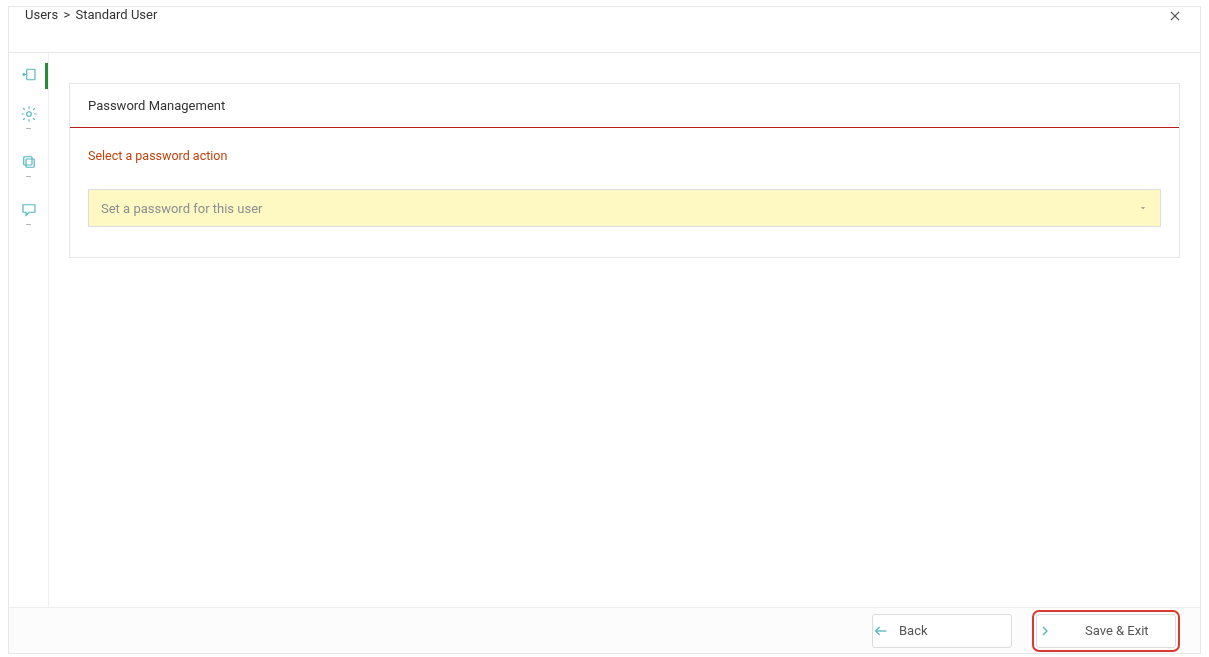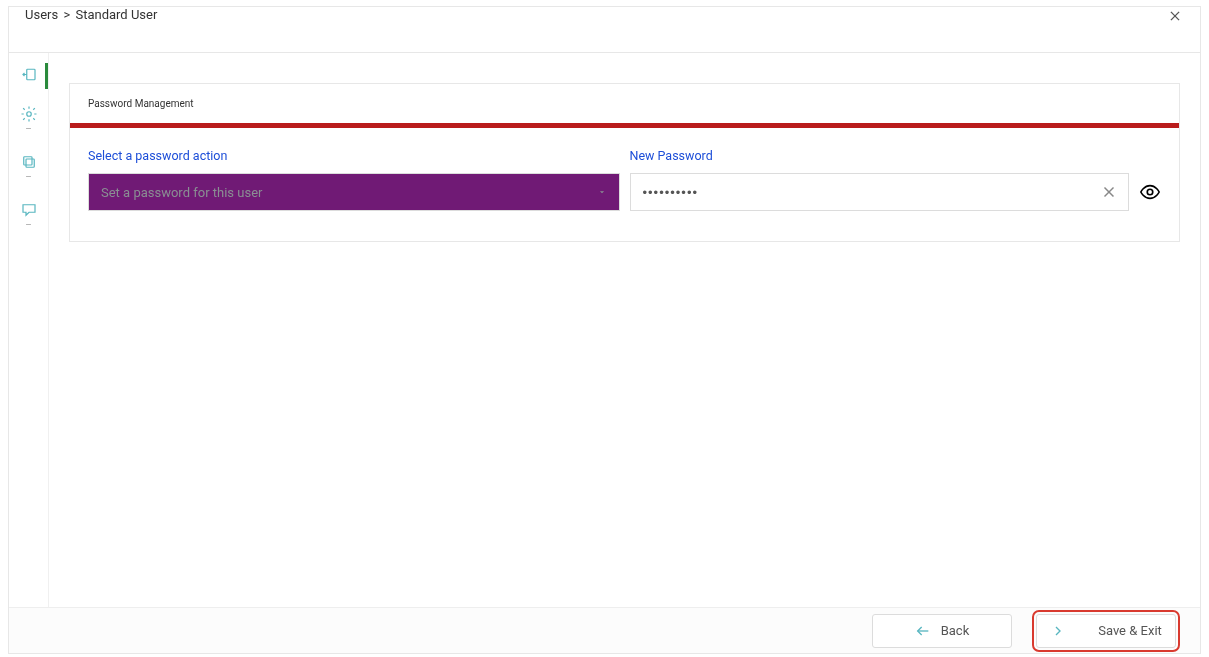--- a/index.html
+++ b/index.html
@@ -99,50 +99,50 @@
     .main {
       flex: 1;
       padding: 30px 20px 0 20px;
     }
     .panel {
       border: 1px solid #e7e7e7;
       background: #fff;
     }
     .panel-header {
       padding: 14px 18px;
-      border-bottom: 5px solid #b91c1c;
-      font-size: 10px;
+      border-bottom: 1px solid #b91c1c;
+      font-size: 13px;
       color: #333;
     }
     .panel-body {
       padding: 20px 18px 30px 18px;
       display: flex;
       gap: 10px;
     }
     .field {
       flex: 1;
       display: flex;
       flex-direction: column;
     }
     .field-label {
       font-size: 12.5px;
-      color: #1d4ed8;
-      margin-bottom: 10px;
+      color: #c2410c;
+      margin-bottom: 26px;
     }
     .select-wrap {
       border: 1px solid #dcdcdc;
       height: 38px;
       display: flex;
       align-items: center;
       justify-content: space-between;
       padding: 16px 12px;
       font-size: 13px;
       color: #8a8f93;
       cursor: pointer;
-      background: #701a75;
+      background: #fef9c3;
     }
     .select-wrap .chev {
       color: #8a8f93;
     }
     .password-row {
       display: flex;
       align-items: center;
       gap: 10px;
     }
     .input-wrap {
@@ -193,21 +193,20 @@
       gap: 24px;
     }
     .btn {
       height: 34px;
       min-width: 140px;
       border: 1px solid #dcdcdc;
       background: #fff;
       border-radius: 3px;
       display: flex;
       align-items: center;
-      justify-content: center;
       gap: 10px;
       font-size: 13px;
       color: #555;
       cursor: pointer;
     }
     .btn .ic {
       width: 16px;
       height: 16px;
       display: flex;
       align-items: center;
@@ -283,40 +282,20 @@
             <div class="field-label">Select a password action</div>
             <div class="select-wrap">
               <span>Set a password for this user</span>
               <span class="chev">
                 <svg width="10" height="10" viewBox="0 0 24 24" fill="currentColor">
                     <path d="M7 10l5 5 5-5z"></path>
                   </svg>
               </span>
             </div>
           </div>
-          <div class="field">
-            <div class="field-label">New Password</div>
-            <div class="password-row">
-              <div class="input-wrap">
-                <input type="password" value="••••••••••" style="">
-                <span class="clear-icon">
-                  <svg viewBox="0 0 24 24" fill="none" stroke="currentColor" stroke-width="2">
-                    <line x1="6" y1="6" x2="18" y2="18"></line>
-                    <line x1="18" y1="6" x2="6" y2="18"></line>
-                  </svg>
-                </span>
-              </div>
-              <span class="eye-icon">
-                <svg viewBox="0 0 24 24" fill="none" stroke="currentColor" stroke-width="1.8">
-                  <path d="M2 12s3.5-7 10-7 10 7 10 7-3.5 7-10 7S2 12 2 12z"></path>
-                  <circle cx="12" cy="12" r="3"></circle>
-                </svg>
-              </span>
-            </div>
-          </div>
         </div>
       </div>
     </div>
   </div>
 
   <div class="footer">
     <div class="btn">
       <span class="ic">
         <svg viewBox="0 0 24 24" fill="none" stroke="currentColor" stroke-width="2">
           <line x1="20" y1="12" x2="4" y2="12"></line>

